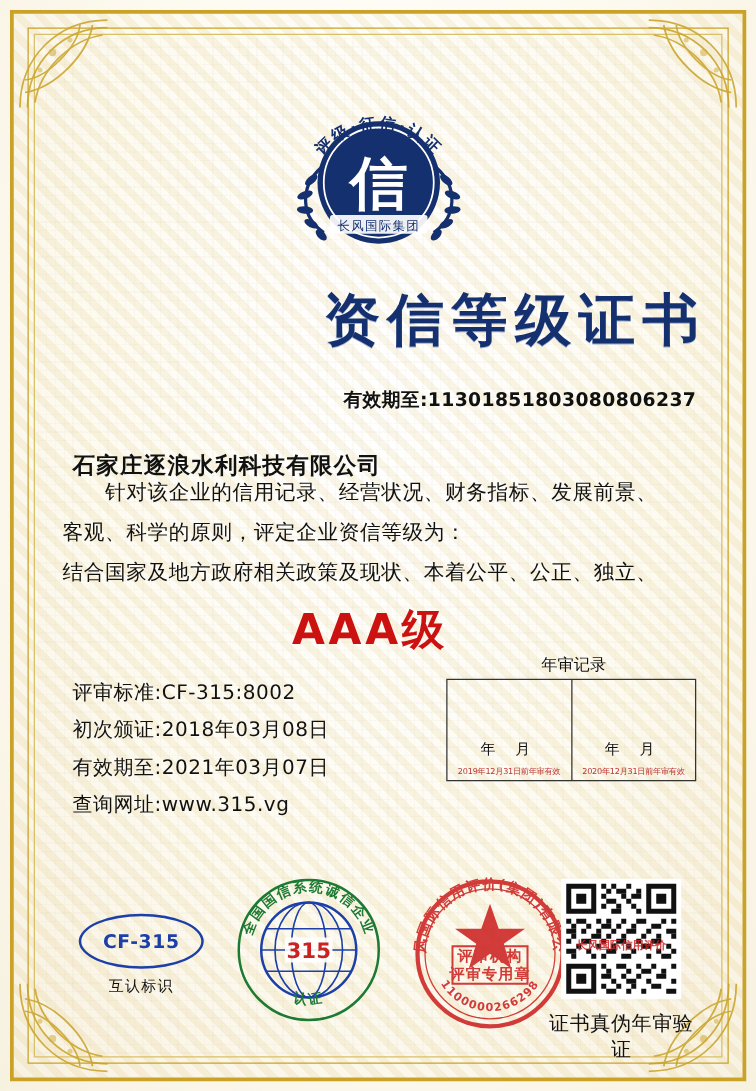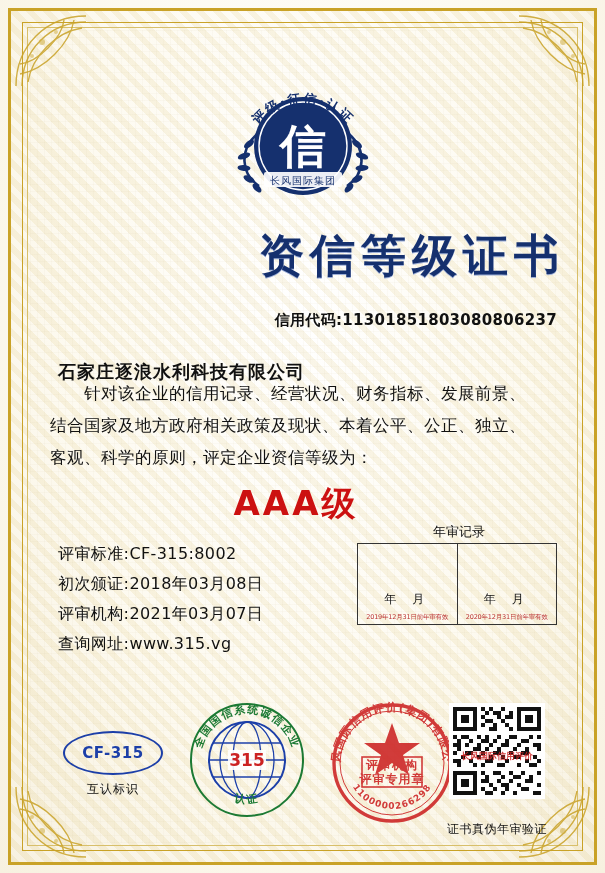--- a/index.html
+++ b/index.html
@@ -161,21 +161,21 @@
 
   .globe-seal{position:absolute;left:148px;top:20px;width:118px;height:118px;}
   .red-seal{position:absolute;left:288px;top:18px;width:128px;height:128px;}
 
   .qr-wrap{position:absolute;right:6px;top:22px;width:124px;text-align:center;}
   .qr{
     width:96px;height:96px;margin:0 auto;
     background:#fff;
   }
   .qr-cap{
-    margin-top:22px;font-family:Liberation Mono, monospace;font-size:12px;color:#111;letter-spacing:.5px;
+    margin-top:10px;font-family:Liberation Mono, monospace;font-size:16px;color:#111;letter-spacing:.5px;
   }
 </style>
 </head>
 <body>
 
 <div class="cert">
 
   <div class="border-outer"></div>
   <div class="border-inner"></div>
   <div class="border-thin"></div>
@@ -280,36 +280,36 @@
 
         <text x="80" y="88" text-anchor="middle" font-family="'DejaVu Sans', sans-serif" font-size="46" font-weight="bold" fill="#ffffff">信</text>
 
         <rect x="41" y="98" width="78" height="15" rx="2" fill="#ffffff" opacity=".92"></rect>
         <text x="80" y="110" text-anchor="middle" font-family="'DejaVu Sans', sans-serif" font-size="10" fill="#15306e" letter-spacing="1">长风国际集团</text>
       </svg>
     </div>
 
     <div class="title">资信等级证书</div>
 
-    <div class="credit-code">信用代码:11301851803080806237</div>
+    <div class="credit-code">有效期至:11301851803080806237</div>
 
     <div class="company">石家庄逐浪水利科技有限公司</div>
 
     <div class="body-text">
       <p class="indent">针对该企业的信用记录、经营状况、财务指标、发展前景、</p>
+      <p>客观、科学的原则，评定企业资信等级为：</p>
       <p>结合国家及地方政府相关政策及现状、本着公平、公正、独立、</p>
-      <p>客观、科学的原则，评定企业资信等级为：</p>
     </div>
 
     <div class="grade">AAA级</div>
 
     <div class="info">
       <div class="row">评审标准:CF-315:8002</div>
       <div class="row">初次颁证:2018年03月08日</div>
-      <div class="row">评审机构:2021年03月07日</div>
+      <div class="row">有效期至:2021年03月07日</div>
       <div class="row">查询网址:www.315.vg</div>
     </div>
 
     <div class="review">
       <div class="review-title">年审记录</div>
       <div class="review-box">
         <div class="review-cell">
           <div class="ym">年 月</div>
           <div class="tiny">2019年12月31日前年审有效</div>
         </div>

